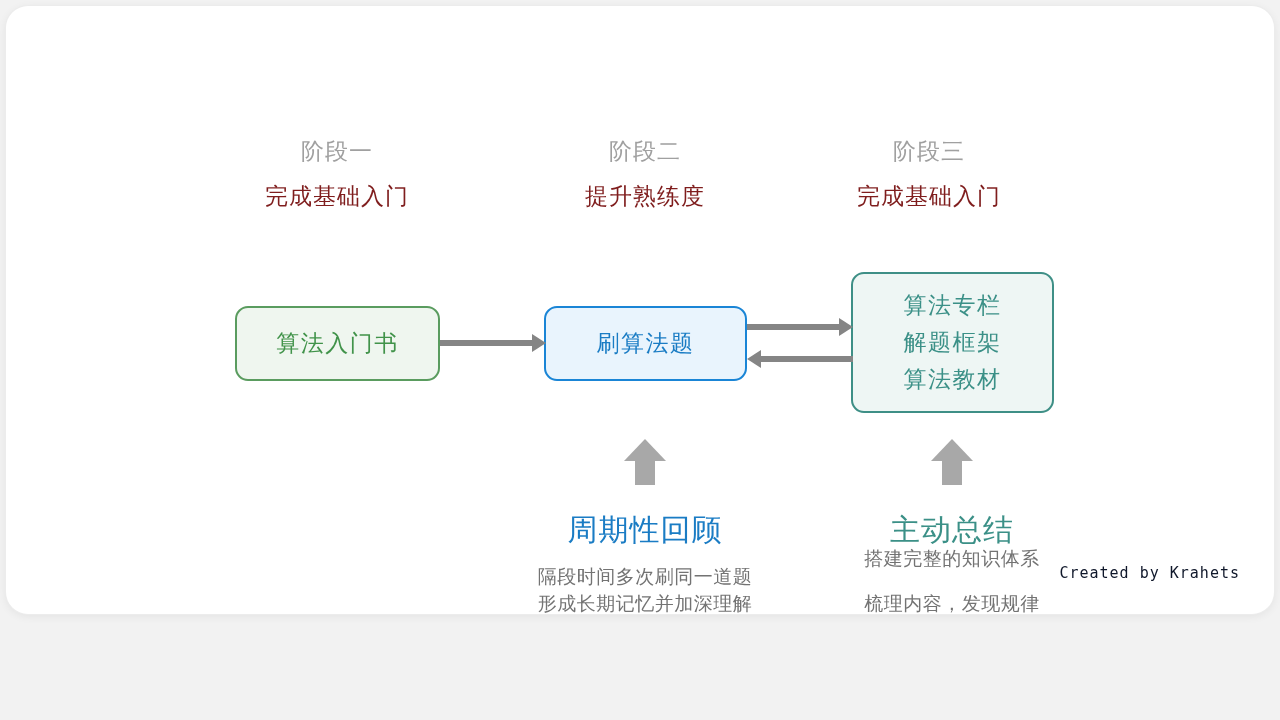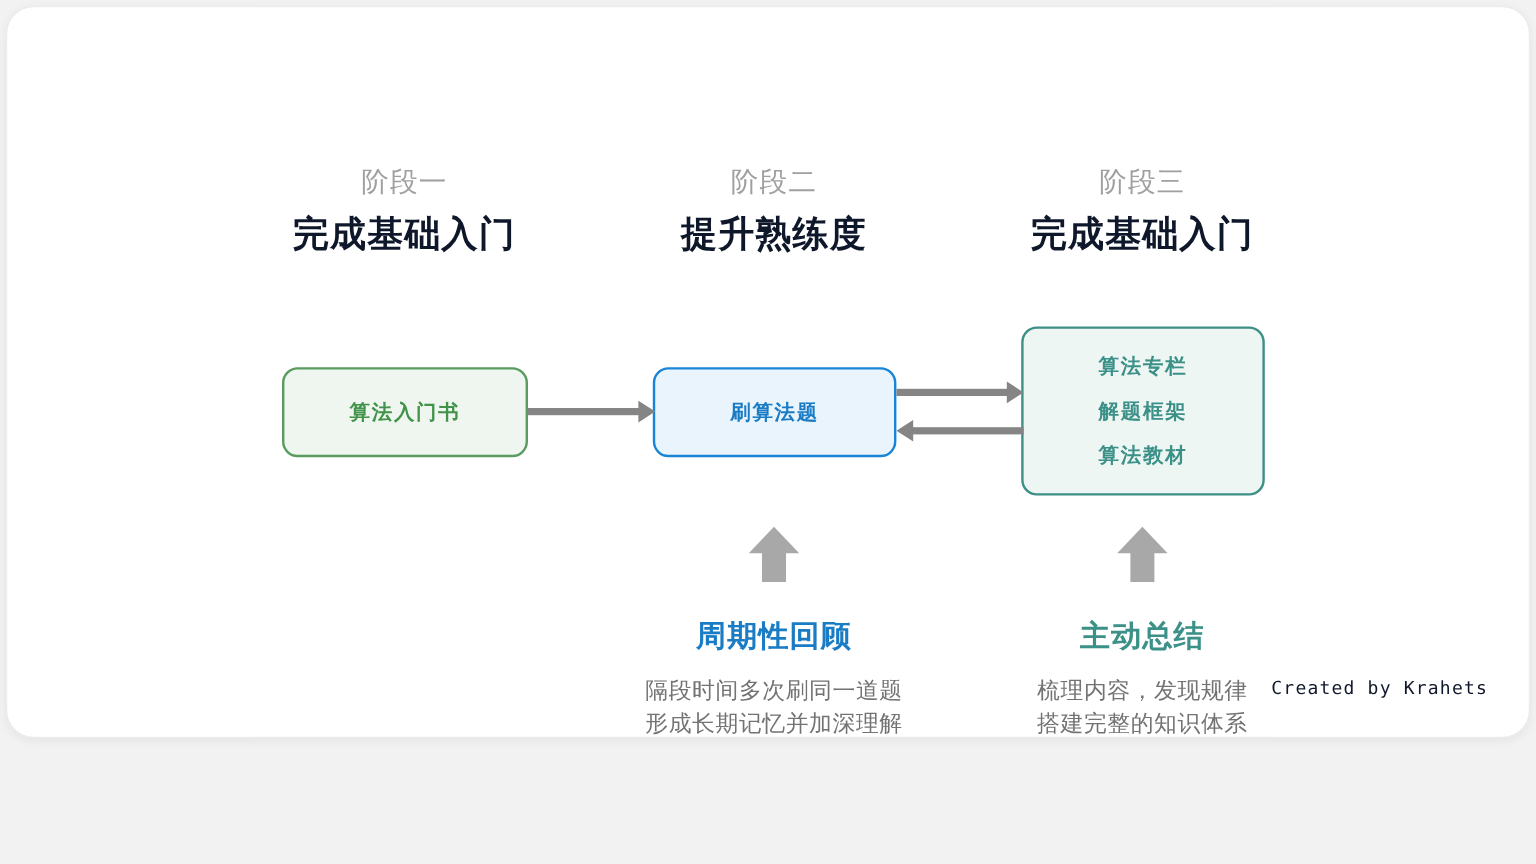--- a/index.html
+++ b/index.html
@@ -39,44 +39,44 @@
     width: 300px;
   }
   .stage .stage-label {
     font-size: 23px;
     color: #a0a0a0;
     letter-spacing: 1px;
     line-height: 30px;
     white-space: nowrap;
   }
   .stage .stage-title {
-    font-size: 30px;
-    font-weight: bold;
-    color: #0f172a;
+    font-size: 23px;
+    font-weight: normal;
+    color: #7f1d1d;
     letter-spacing: 1px;
     line-height: 30px;
     margin-top: 15px;
     white-space: nowrap;
   }
 
   
   .nodebox {
     position: absolute;
     box-sizing: border-box;
     border-radius: 13px;
     border-width: 2px;
     border-style: solid;
     display: flex;
     flex-direction: column;
     align-items: center;
     justify-content: center;
   }
   .nodebox .line {
-    font-size: 17px;
-    font-weight: bold;
+    font-size: 23px;
+    font-weight: normal;
     letter-spacing: 1.5px;
     line-height: 37px;
     white-space: nowrap;
   }
 
   #box-green {
     left: 229px; top: 300px; width: 205px; height: 75px;
     border-color: #5a9c5f;
     background: #eff6ef;
   }
@@ -159,22 +159,22 @@
   #uparrow-mid { left: 618px; top: 433px; }
   #uparrow-right { left: 925px; top: 433px; }
 
   
   .annot {
     position: absolute;
     width: 320px;
     text-align: center;
   }
   .annot .annot-title {
-    font-size: 25px;
-    font-weight: bold;
+    font-size: 30px;
+    font-weight: normal;
     letter-spacing: 1px;
     line-height: 30px;
     white-space: nowrap;
   }
   .annot .annot-desc {
     margin-top: 18px;
     font-size: 19px;
     color: #737373;
     line-height: 27px;
     letter-spacing: 0.5px;
@@ -206,21 +206,21 @@
     <div class="stage" id="stage-1" style="left:181px; top:130px;">
       <div class="stage-label">阶段一</div>
       <div class="stage-title">完成基础入门</div>
     </div>
 
     <div class="stage" id="stage-2" style="left:489px; top:130px;">
       <div class="stage-label">阶段二</div>
       <div class="stage-title">提升熟练度</div>
     </div>
 
-    <div class="stage" id="stage-3" style="left:796px; top:130px;">
+    <div class="stage" id="stage-3" style="left:773px; top:130px;">
       <div class="stage-label">阶段三</div>
       <div class="stage-title">完成基础入门</div>
     </div>
 
     <div class="nodebox" id="box-green">
       <div class="line">算法入门书</div>
     </div>
 
     <div class="nodebox" id="box-blue">
       <div class="line">刷算法题</div>
@@ -258,20 +258,20 @@
     </div>
 
     <div class="annot" id="annot-review">
       <div class="annot-title">周期性回顾</div>
       <div class="annot-desc">隔段时间多次刷同一道题</div>
       <div class="annot-desc" style="margin-top:0;">形成长期记忆并加深理解</div>
     </div>
 
     <div class="annot" id="annot-summary">
       <div class="annot-title">主动总结</div>
+      <div class="annot-desc" style="margin-top:0;">搭建完整的知识体系</div>
       <div class="annot-desc">梳理内容，发现规律</div>
-      <div class="annot-desc" style="margin-top:0;">搭建完整的知识体系</div>
     </div>
 
     <div id="credit">Created by Krahets</div>
 
   </div>
 </div>
 
 </body></html>

